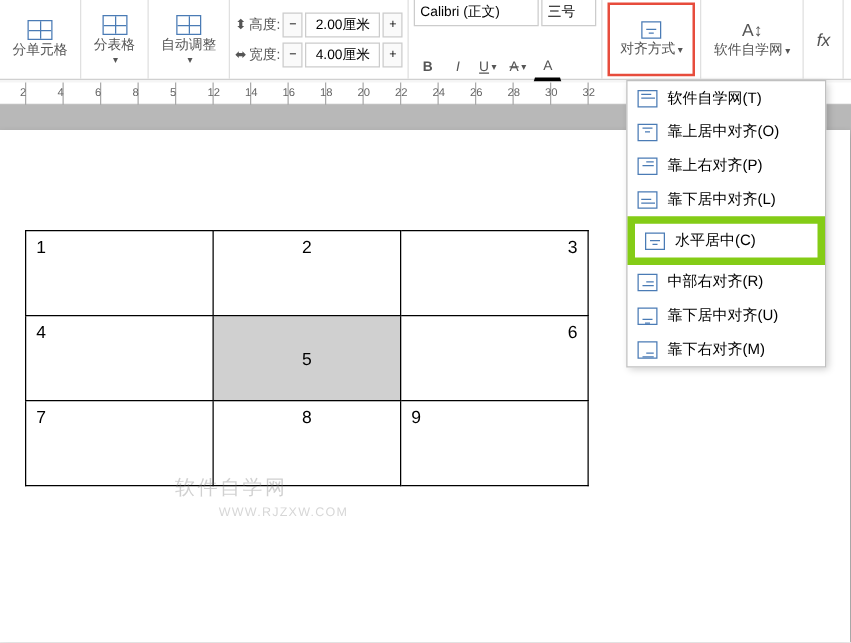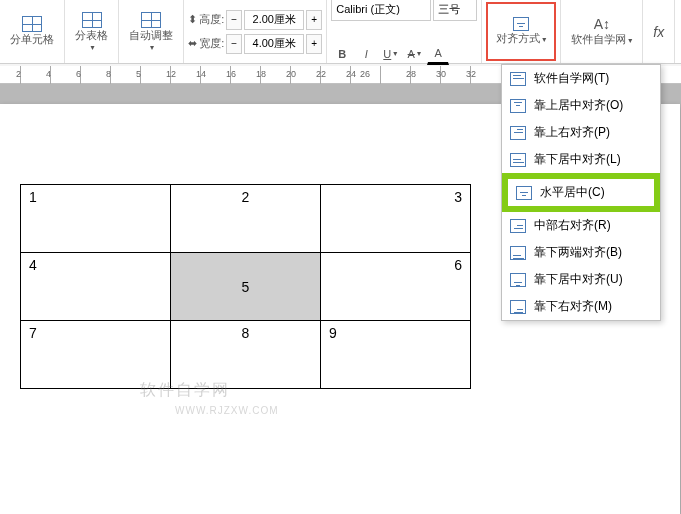--- a/index.html
+++ b/index.html
@@ -169,21 +169,21 @@
     <div class="ruler-num" style="left: 226px;">16</div>
     <div class="ruler-tick" style="left: 260px;"></div>
     <div class="ruler-num" style="left: 256px;">18</div>
     <div class="ruler-tick" style="left: 290px;"></div>
     <div class="ruler-num" style="left: 286px;">20</div>
     <div class="ruler-tick" style="left: 320px;"></div>
     <div class="ruler-num" style="left: 316px;">22</div>
     <div class="ruler-tick" style="left: 350px;"></div>
     <div class="ruler-num" style="left: 346px;">24</div>
     <div class="ruler-tick" style="left: 380px;"></div>
-    <div class="ruler-num" style="left: 360px;">26</div>
+    <div class="ruler-num" style="left: 376px;">26</div>
     <div class="ruler-tick" style="left: 410px;"></div>
     <div class="ruler-num" style="left: 406px;">28</div>
     <div class="ruler-tick" style="left: 440px;"></div>
     <div class="ruler-num" style="left: 436px;">30</div>
     <div class="ruler-tick" style="left: 470px;"></div>
     <div class="ruler-num" style="left: 466px;">32</div>
   </div>
 
 <div class="doc-area">
   <div class="page">
@@ -228,24 +228,20 @@
     </div>
     <div class="dd-item hilite">
       <div class="dd-icon ico-mc"></div>
       <span>水平居中(C)</span>
     </div>
     <div class="dd-item">
       <div class="dd-icon ico-mr"></div>
       <span>中部右对齐(R)</span>
     </div>
     <div class="dd-item">
-      <div class="dd-icon ico-bl"></div>
-      <span>靠下两端对齐(B)</span>
-    </div>
-    <div class="dd-item">
       <div class="dd-icon ico-bc"></div>
       <span>靠下居中对齐(U)</span>
     </div>
     <div class="dd-item">
       <div class="dd-icon ico-br"></div>
       <span>靠下右对齐(M)</span>
     </div>
   </div>
 
 <div class="watermark">软件自学网</div>

